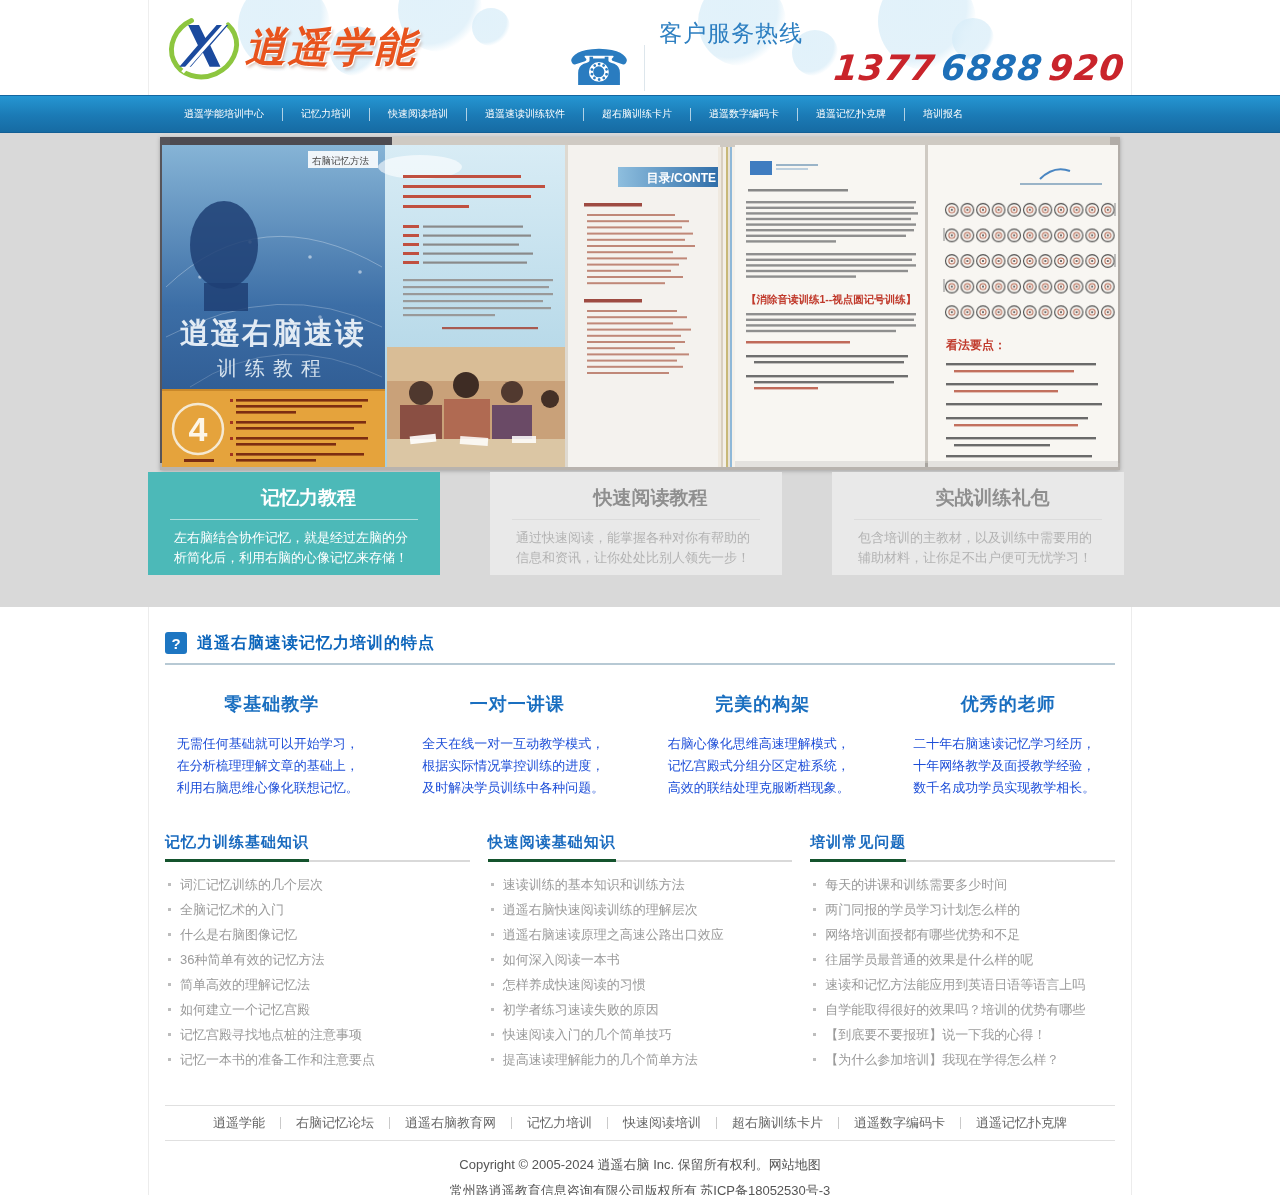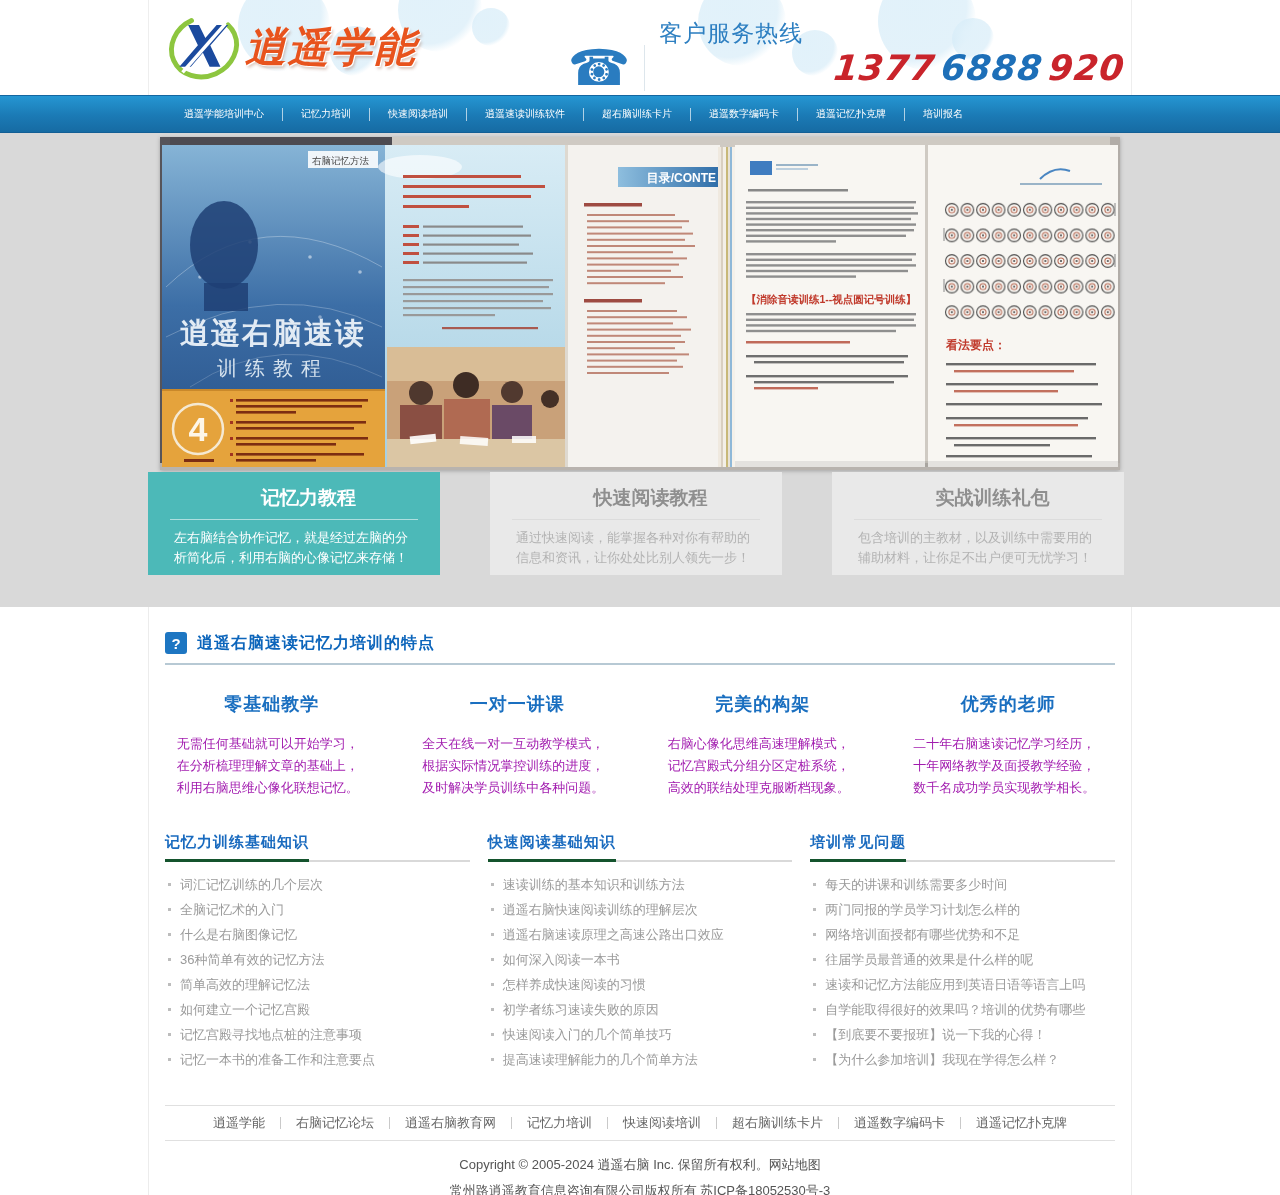--- a/index.html
+++ b/index.html
@@ -68,21 +68,21 @@
   .main-card .inner { border-left:1px solid #ececec; border-right:1px solid #ececec; padding:25px 16px 18px; }
 
   .sec-heading { display:flex; align-items:center; padding-bottom:9px; border-bottom:2px solid #b7c9d4; }
   .q-icon { width:22px; height:22px; background:#1d76c2; border-radius:3px; color:#fff; font-weight:bold;
     font-size:15px; display:flex; align-items:center; justify-content:center; }
   .sec-title { font-size:16px; font-weight:bold; color:#0c65bb; margin-left:10px; letter-spacing:1px; }
 
   .features-grid { display:flex; padding:27px 0 30px;gap:32px; }
   .feature-col { flex:1; text-align:center; }
   .feature-col h4 { font-size:18px; font-weight:bold; color:#1a6fc0; letter-spacing:1px; }
-  .feature-col p { width:190px; margin:17px auto 0; text-align:left; font-size:13px; line-height:22px; color:#a21caf; }
+  .feature-col p { width:190px; margin:17px auto 0; text-align:left; font-size:13px; line-height:22px; color:#1d4ed8; }
 
   .link-sections { display:flex; gap:18px; margin-top:4px; }
   .link-col { flex:1; }
   .link-col h3 { font-size:15px; color:#1a6bbf; border-bottom:2px solid #d9d9d9; letter-spacing:1px; }
   .link-col h3 span { display:inline-block; padding-bottom:7px; border-bottom:3px solid #14532d; margin-bottom:-2px; }
   .link-col ul { list-style:none; margin-top:10px; }
   .link-col li { font-size:13px; color:#9a9a9a; line-height:25px; display:flex; align-items:center; cursor:pointer; }
   .dot { width:3px; height:3px; background:#bdbdbd; margin:0 9px 0 3px; flex:none; }
 
   

